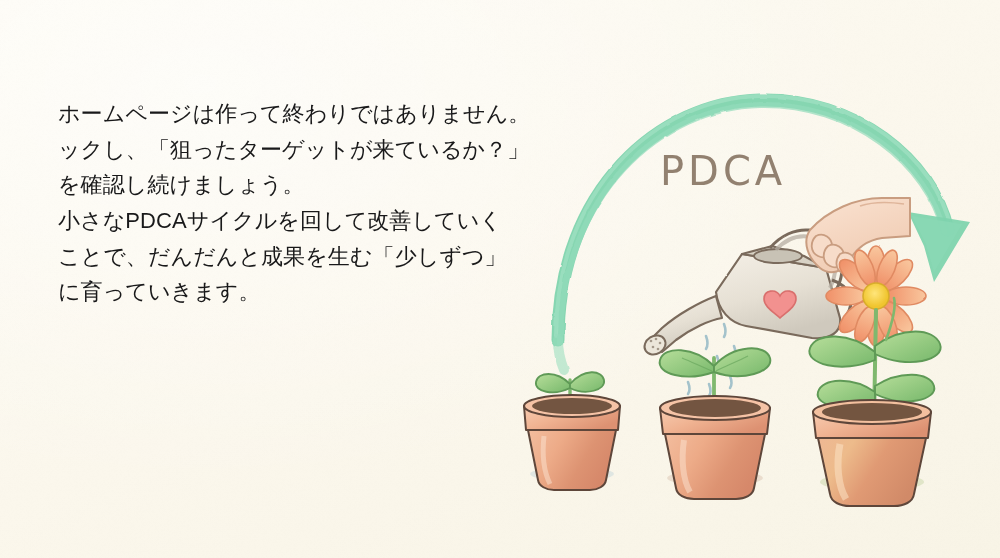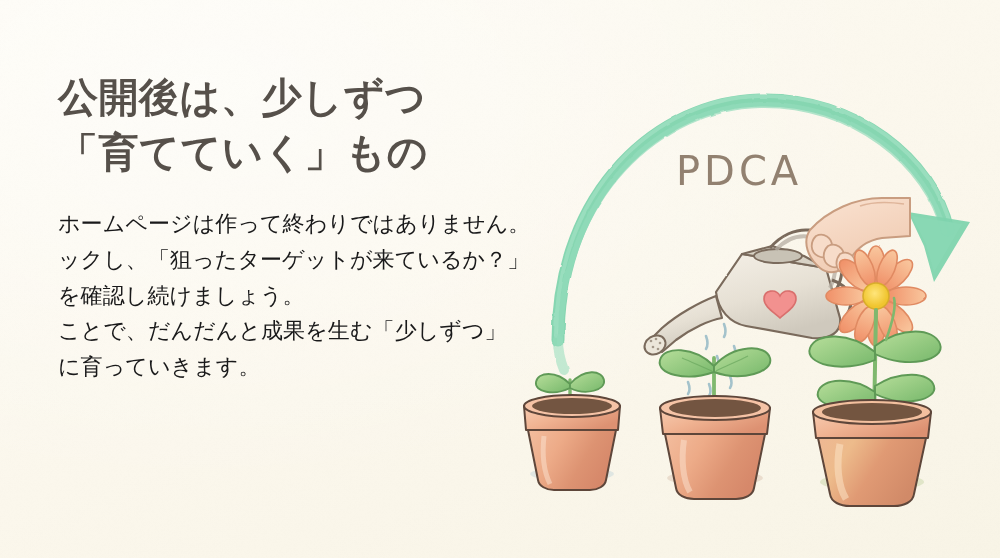--- a/index.html
+++ b/index.html
@@ -57,21 +57,21 @@
   
   .illus {
     position:absolute;
     left:510px; top:40px;
     width:490px; height:480px;
   }
   .illus svg { display:block; width:100%; height:100%; }
 
   .pdca-label {
     position:absolute;
-    left:676px; top:148px;
+    left:660px; top:148px;
     font-size:40px;
     letter-spacing:4px;
     color:#8a7766;
     font-family:"DejaVu Sans",sans-serif;
     font-weight:400;
     opacity:.92;
   }
 </style>
 </head>
 <body>
@@ -86,29 +86,26 @@
         <feComponentTransfer>
             <feFuncA type="linear" slope="0.05"></feFuncA>
           </feComponentTransfer>
       </filter>
     </defs>
     <rect width="1000" height="558" filter="url(#noiseFilter)" opacity="0.5"></rect>
   </svg>
 
   <div class="text-col">
 
-    <h1 class="headline">
-      <span class="hl-line">公開後は、少しずつ</span>
-      <span class="hl-line">「育てていく」もの</span>
-    </h1>
 
     <div class="body-copy">
       <span class="bd-line">ホームページは作って終わりではありません。</span>
       <span class="bd-line">ックし、「狙ったターゲットが来ているか？」</span>
       <span class="bd-line">を確認し続けましょう。</span>
+      <span class="bd-line">小さなPDCAサイクルを回して改善していく</span>
       <span class="bd-line">ことで、だんだんと成果を生む「少しずつ」</span>
       <span class="bd-line">に育っていきます。</span>
     </div>
   </div>
 
   <div class="illus">
     <svg viewBox="0 0 490 480" xmlns="http://www.w3.org/2000/svg">
       <defs>
         <filter id="rough">
           <feTurbulence type="fractalNoise" baseFrequency="0.06" numOctaves="3" result="t"></feTurbulence>

